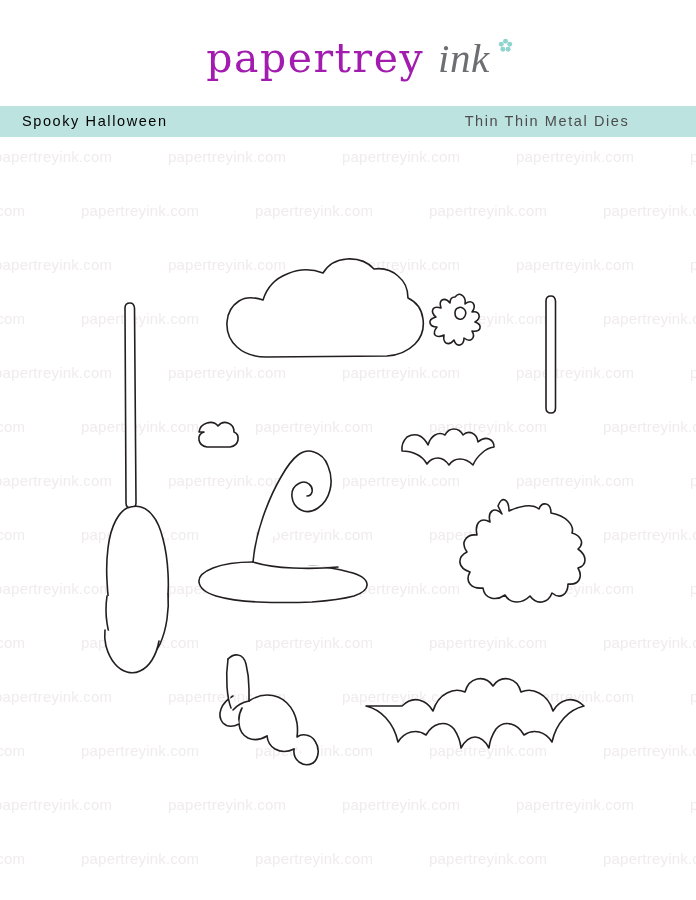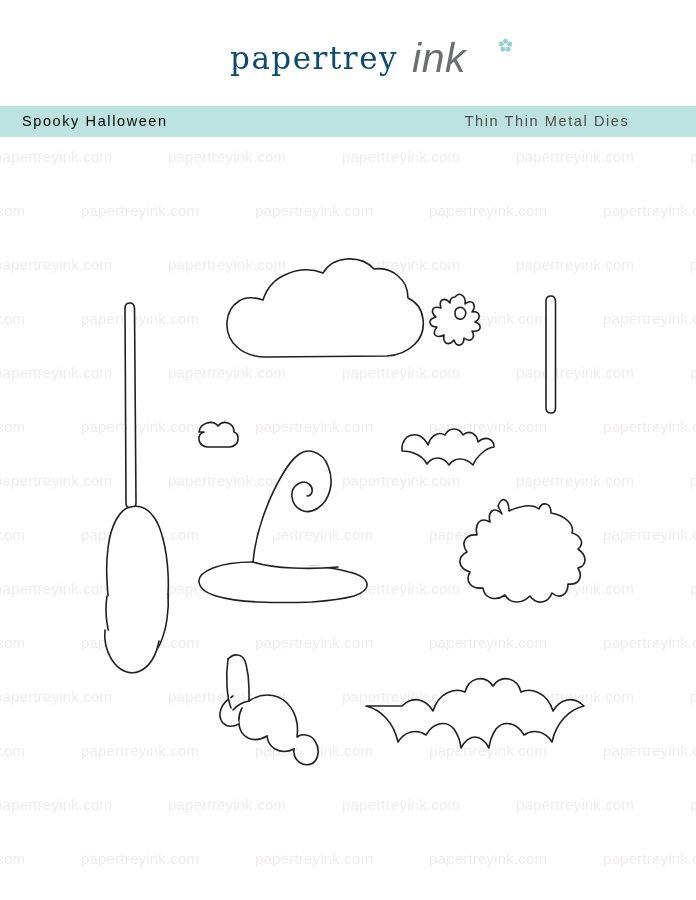--- a/index.html
+++ b/index.html
@@ -26,27 +26,27 @@
     position: absolute;
     left: 0; top: 22px;
     width: 696px;
     height: 72px;
     display: flex;
     align-items: center;
     justify-content: center;
   }
   .logo-text {
     font-family: "DejaVu Serif", serif;
-    font-size: 31px;
+    font-size: 41px;
     letter-spacing: 1.5px;
-    color: #0c4a6e;
+    color: #a21caf;
     font-weight: 400;
   }
   .logo-ink {
-    font-family: Liberation Sans, sans-serif;
+    font-family: Liberation Serif, serif;
     font-style: italic;
     font-size: 41px;
     color: #6d6e71;
     margin-left: 14px;
     letter-spacing: 0.5px;
   }
   .logo-flower {
     position: absolute;
     left: 498px;
     top: 16px;

